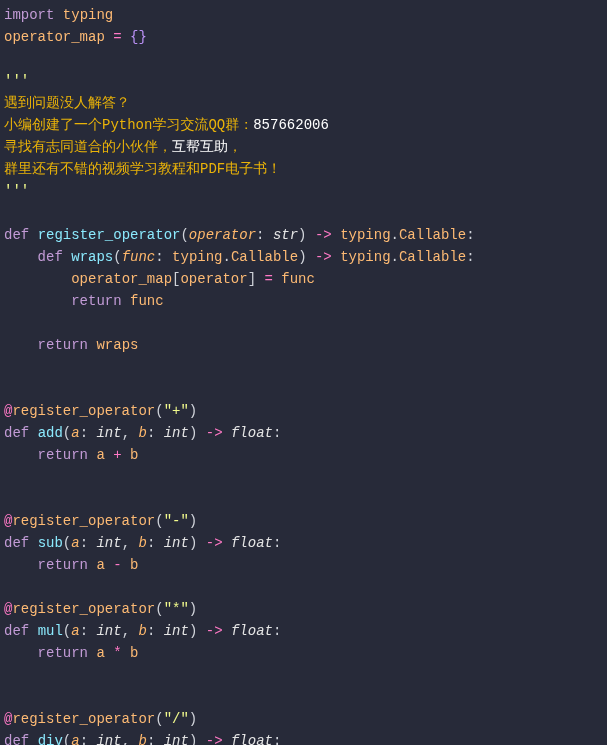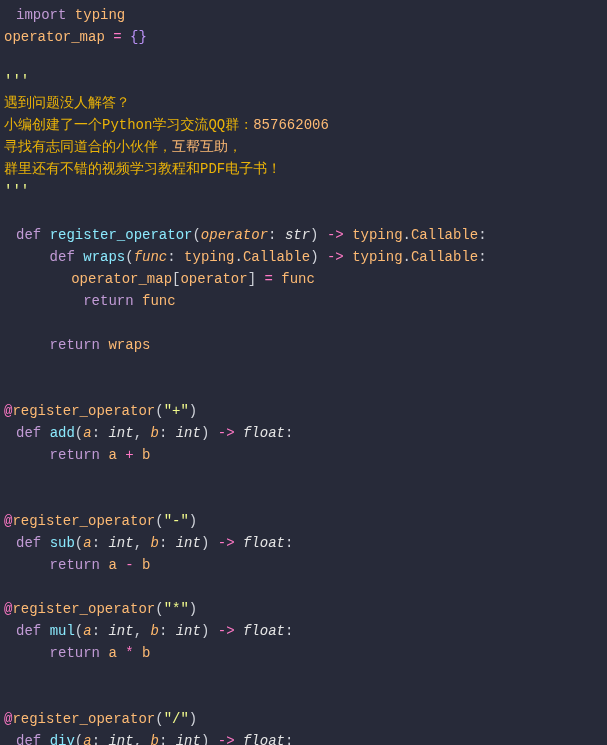--- a/index.html
+++ b/index.html
@@ -13,30 +13,30 @@
   pre.code {
     margin: 0;
     padding: 4px 4px 0 4px;
     font-family: Consolas, "Courier New", monospace;
     font-size: 14px;
     line-height: 22px;
     white-space: pre;
     color: #d0d3da;
   }
   .tok { white-space: pre; }
-  .c-kw      { color: #c29bd6; margin-left: 12px; }   
+  .c-kw      { color: #c29bd6; }   
   .c-fname   { color: #8be9fd; }   
   .c-ident   { color: #fdba74; }   
   .c-param   { color: #ffb86c; font-style: italic; } 
   .c-type    { color: #e5e5e5; font-style: italic; } 
   .c-punc    { color: #d0d3da; }   
   .c-op      { color: #ff79c6; }   
   .c-str     { color: #f1fa8c; }   
   .c-body    { color: #eab308; }   
-  .c-red     { color: #fdba74; }   
+  .c-red     { color: #ffffff; }   
   .c-num     { color: #bd93f9; }   
 </style>
 </head>
 <body>
 
 <pre class="code"><span class="tok c-kw">import</span><span class="tok"> </span><span class="tok c-ident">typing</span>
 <span class="tok c-ident">operator_map</span><span class="tok c-op"> = </span><span class="tok c-num">{}</span>
 
 <span class="tok c-str">'''</span>
 <span class="tok c-body">遇到问题没人解答？</span>

